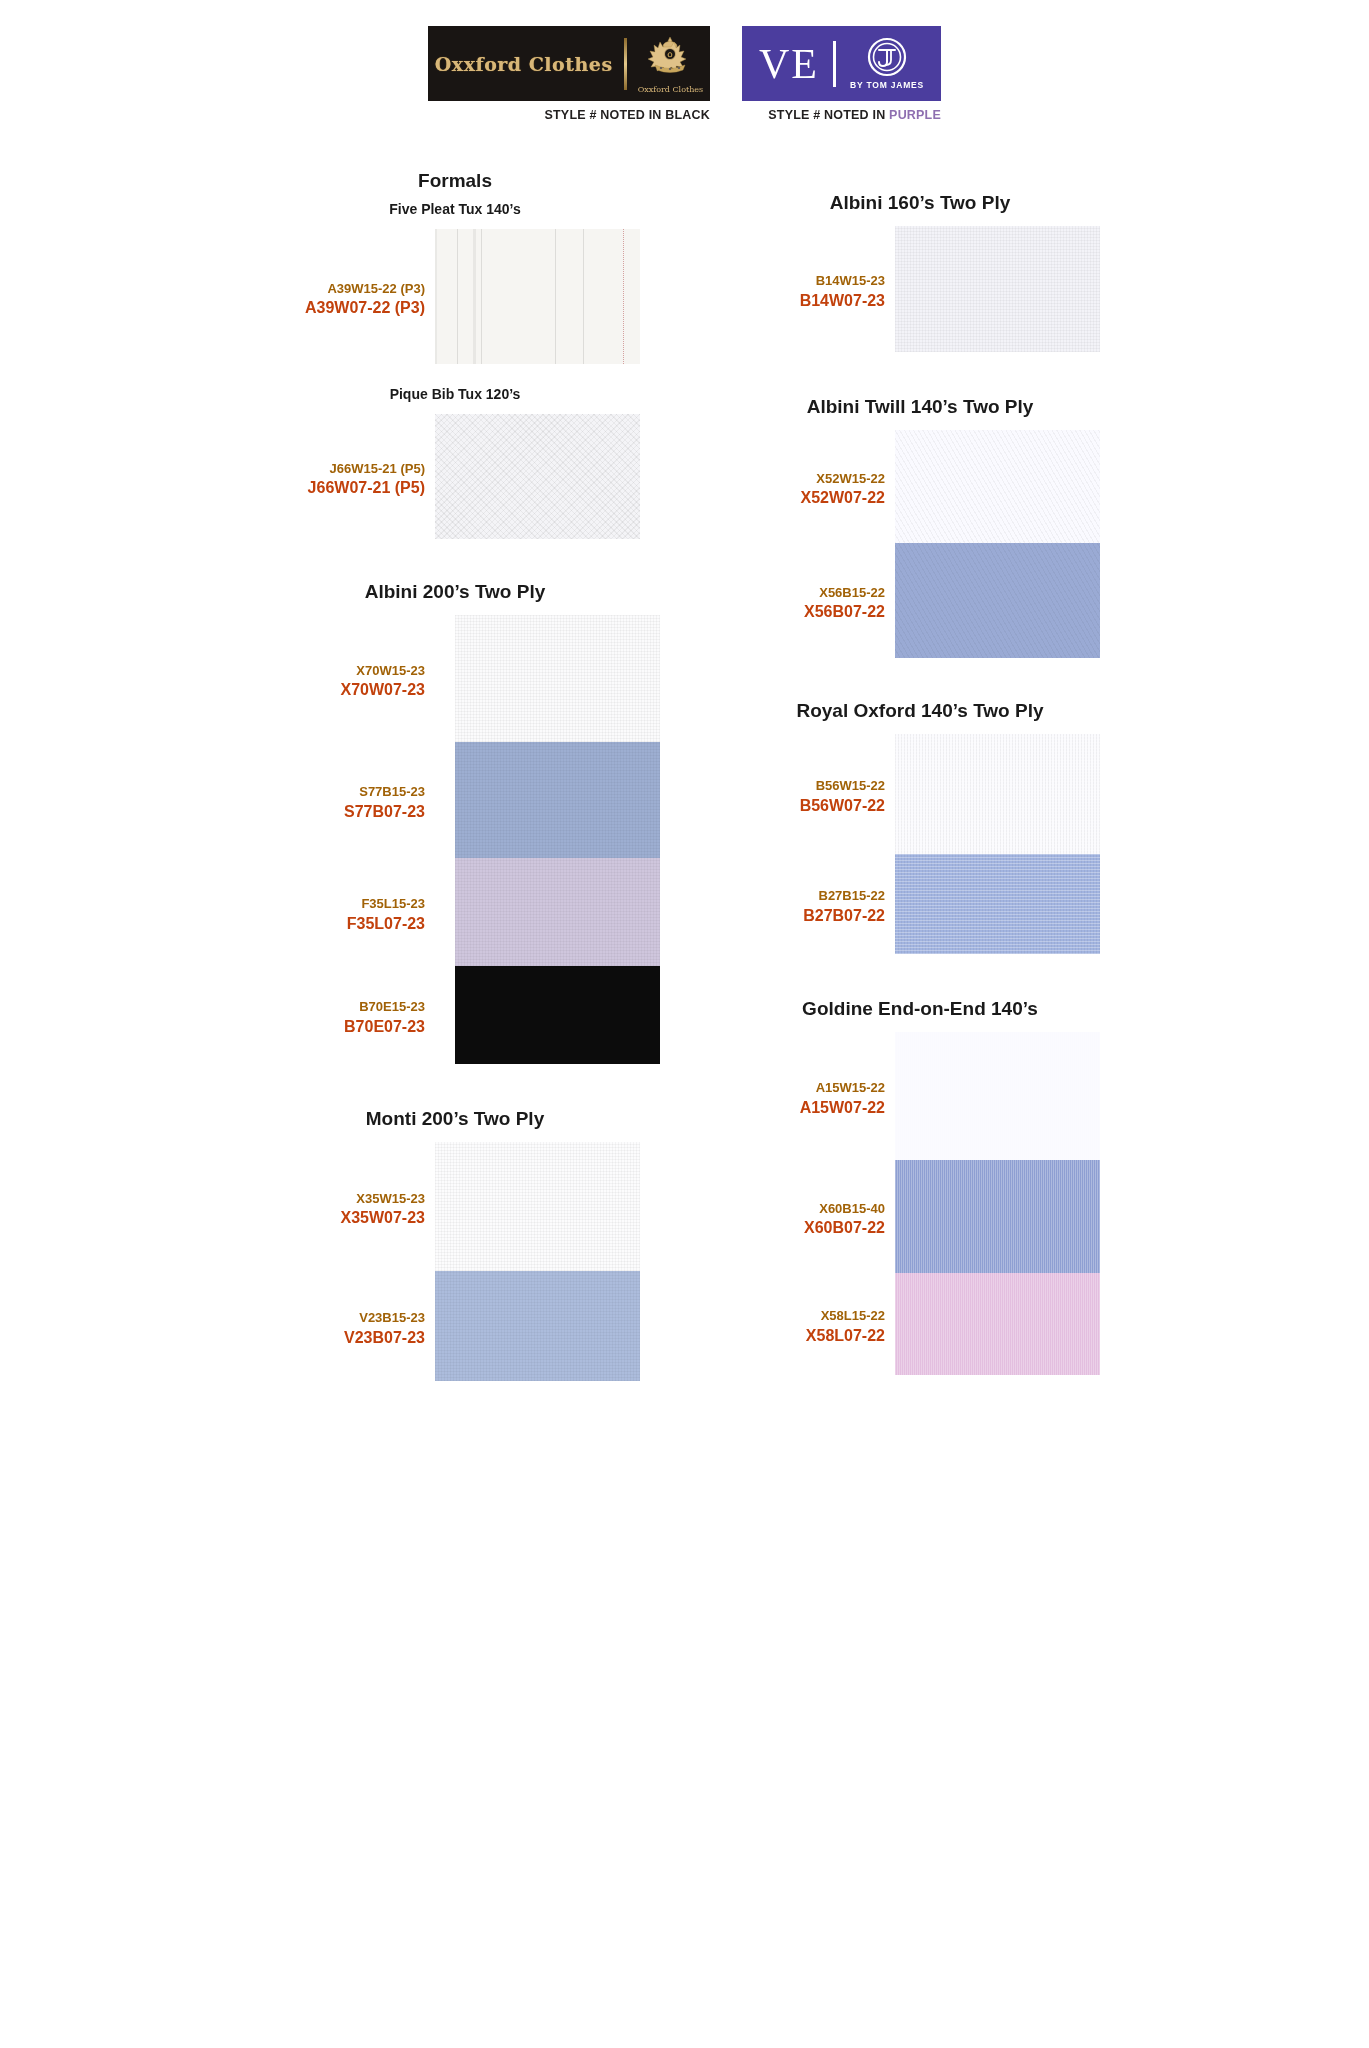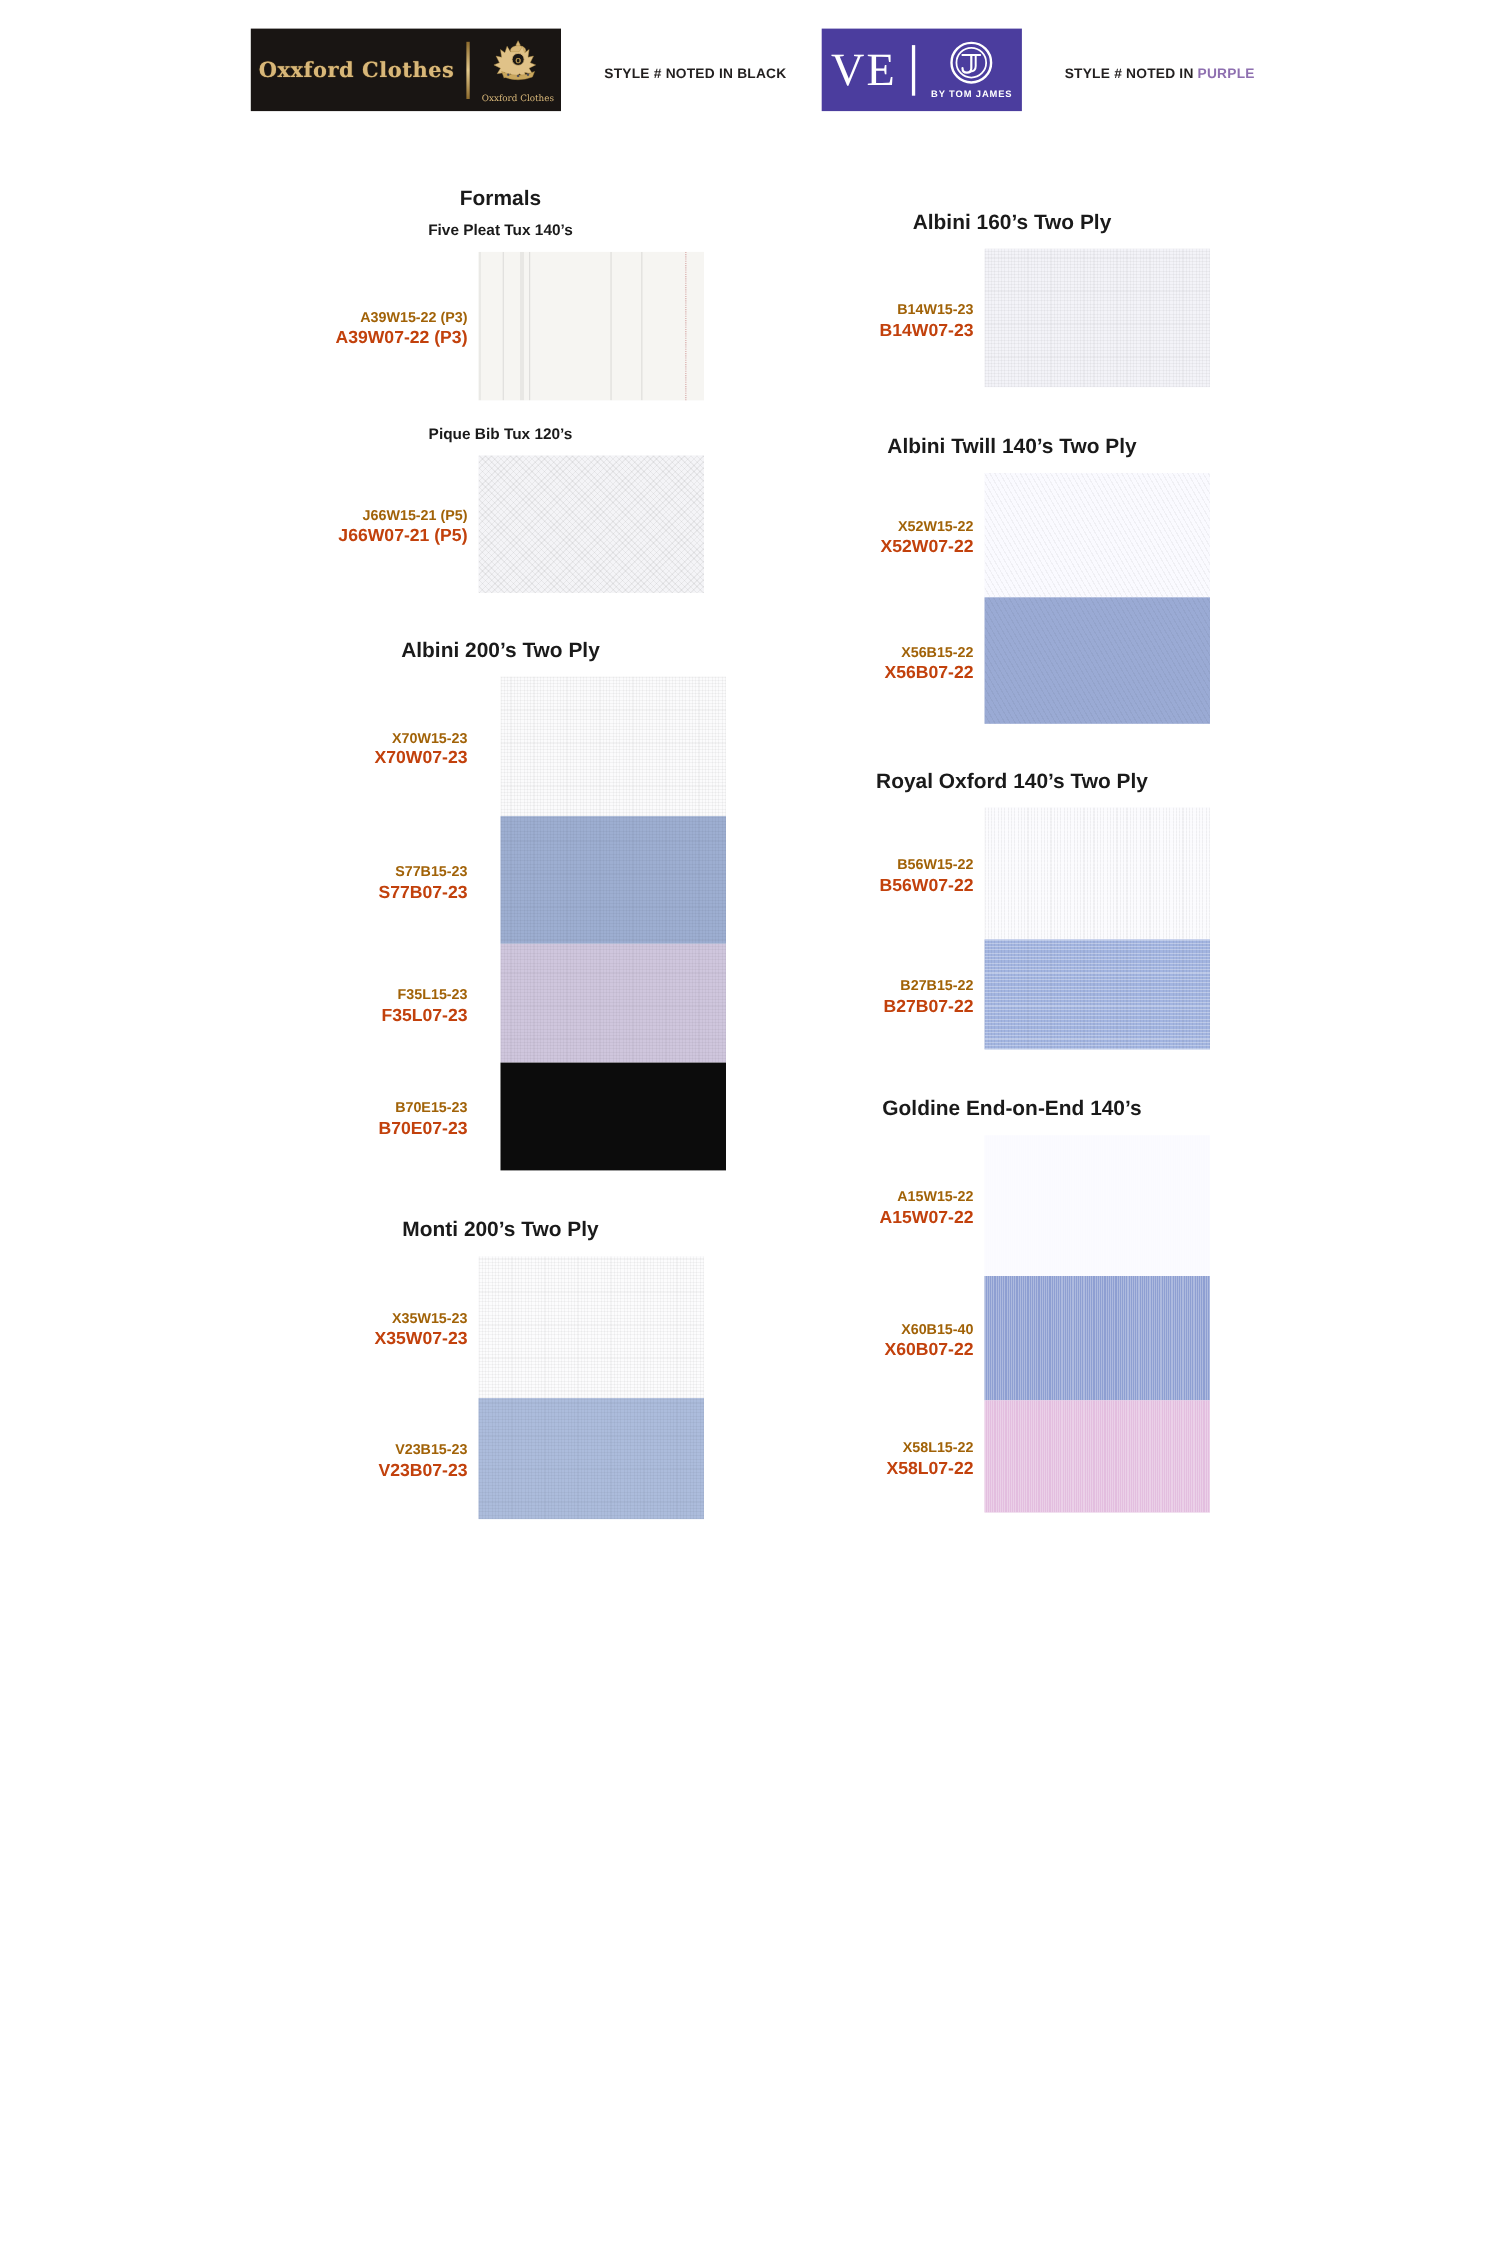--- a/index.html
+++ b/index.html
@@ -19,21 +19,21 @@
 
   
   .header {
     position: absolute;
     top: 26px; left: 0; width: 1369px;
     display: flex;
     justify-content: center;
     align-items: flex-start;
     gap: 32px;
   }
-  .brand-block { display: flex; flex-direction: row; align-items: center; gap: 39px; }
+  .brand-block { display: flex; flex-direction: column; align-items: flex-end; }
 
   .oxxford-logo {
     width: 282px; height: 75px;
     background: #191513;
     display: flex; align-items: center; justify-content: center;
     position: relative;
     overflow: hidden;
   }
   .oxx-name {
     font-family: "DejaVu Serif", serif;
@@ -53,21 +53,21 @@
   .oxx-crest svg { display:block; }
   .oxx-crest-word {
     font-family: "DejaVu Serif", serif;
     color: #d8b779;
     font-size: 8px;
     margin-top: 1px;
     white-space: nowrap;
   }
 
   .ve-logo {
-    width: 182px; height: 75px;
+    width: 199px; height: 75px;
     background: #4b3d9e;
     display: flex; align-items: center; justify-content: center;
     gap: 14px;
     overflow: hidden;
   }
   .ve-letters {
     font-family: "Liberation Serif", serif;
     color: #ffffff;
     font-size: 42px;
     font-weight: 400;

